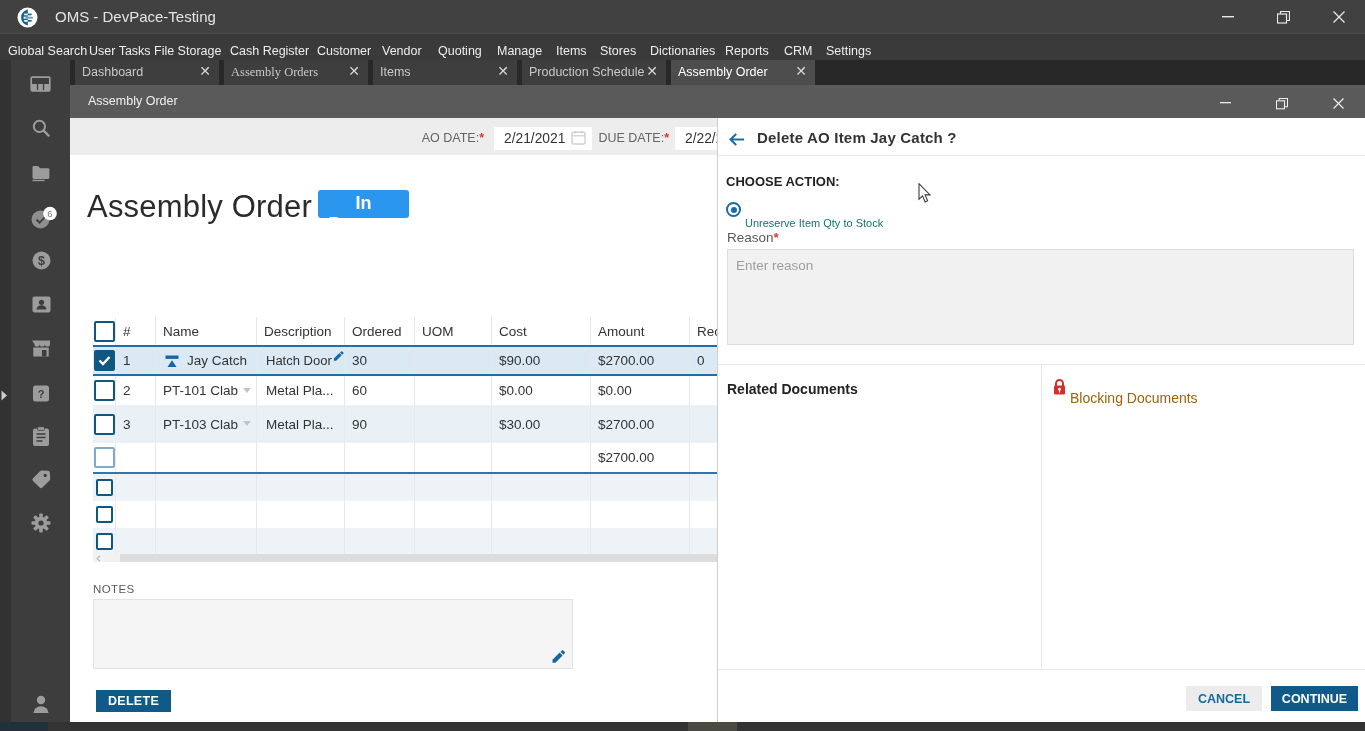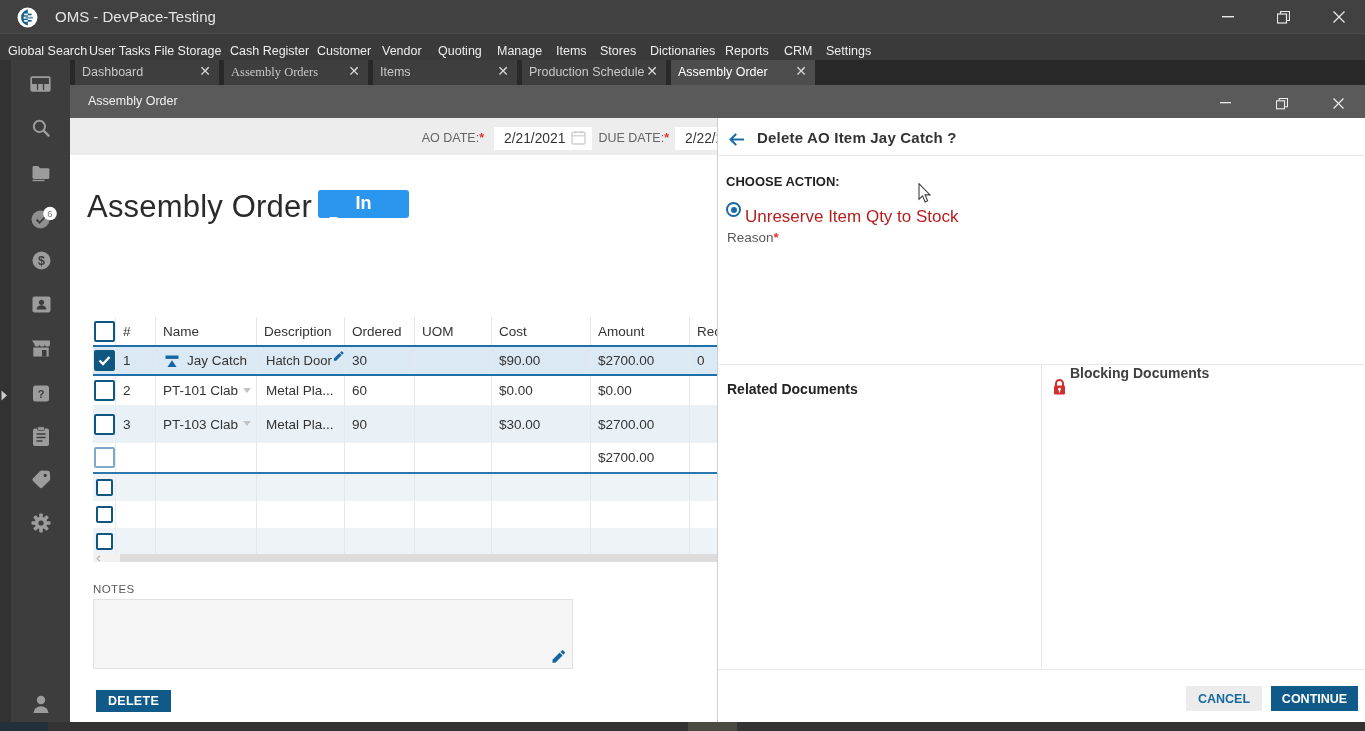--- a/index.html
+++ b/index.html
@@ -51,28 +51,28 @@
 #delete { left:26px; top:572px; width:75px; height:22px; background:#0f5a88; color:#fff; font-size:12.5px; font-weight:bold; text-align:center; padding-top:4px; letter-spacing:0.3px; }
 
 
 #panel { left:717px; top:118px; width:648px; height:604px; background:#fff; border-left:1px solid #cfcfcf; }
 #phead { left:0; top:0; width:648px; height:38px; border-bottom:1px solid #e8e8e8; }
 #ptitle { left:39px; top:11px; font-size:15px; font-weight:bold; color:#333; letter-spacing:0.2px; }
 #chooselab { left:8px; top:56px; font-size:13px; font-weight:bold; color:#222; }
 #radiorow { left:8px; top:84px; }
 .radio { width:15px; height:15px; border:2px solid #1a6aa5; border-radius:50%; position:relative; }
 .radio:after { content:""; position:absolute; left:2.5px; top:2.5px; width:6px; height:6px; border-radius:50%; background:#1a6aa5; }
-#radiolab { left:27px; top:89px; font-size:17px; color:#b91c1c; }
+#radiolab { left:27px; top:99px; font-size:11px; color:#0f766e; }
 #reasonlab { left:9px; top:112px; font-size:13.5px; color:#5a5a5a; }
 #reasonbox { left:9px; top:131px; width:627px; height:96px; background:#f1f1f1; border:1px solid #dcdcdc; color:#9e9e9e; font-size:13.5px; padding:8px 0 0 8px; }
 #docdiv { left:0; top:246px; width:648px; height:1px; background:#e8e8e8; }
 #vdiv { left:323px; top:246px; width:1px; height:305px; background:#e8e8e8; }
 #botdiv { left:0; top:551px; width:648px; height:1px; background:#e8e8e8; }
 #relh { left:9px; top:263px; font-size:14px; font-weight:bold; color:#222; }
-#blockh { left:352px; top:247px; font-size:14px; font-weight:bold; color:#404040; }
+#blockh { left:352px; top:272px; font-size:14px; font-weight:normal; color:#a16207; }
 #cancel { left:468px; top:568px; width:76px; height:25px; background:#ececec; color:#156a9e; font-size:12.5px; font-weight:bold; text-align:center; padding-top:6px; }
 #continue { left:553px; top:568px; width:87px; height:25px; background:#0f5a88; color:#fff; font-size:12.5px; font-weight:bold; text-align:center; padding-top:6px; }
 
 #bottombar { left:0; top:722px; width:1365px; height:9px; background:#333; }
 </style>
 </head>
 <body>
 <div class="abs" id="titlebar"></div>
 <div class="abs" id="applogo">
 <svg width="21" height="21" viewBox="0 0 21 21">
@@ -364,20 +364,21 @@
   <svg class="abs" style="left:11px; top:15px;" width="16" height="13" viewBox="0 0 16 13">
       <path d="M15 6.5 L2 6.5 M7.2 1 L1.5 6.5 L7.2 12" fill="none" stroke="#1c6ca8" stroke-width="2.1"></path>
     </svg>
   <div class="abs" id="ptitle">Delete AO Item Jay Catch ?</div>
   <div class="abs" id="chooselab">CHOOSE ACTION:</div>
   <div class="abs" id="radiorow">
       <div class="radio"></div>
     </div>
   <div class="abs" id="radiolab">Unreserve Item Qty to Stock</div>
   <div class="abs" id="reasonlab">Reason<span style="color:#e03535; font-weight:bold;">*</span></div>
+  <div class="abs" id="reasonbox">Enter reason</div>
   <div class="abs" id="docdiv"></div>
   <div class="abs" id="vdiv"></div>
   <div class="abs" id="botdiv"></div>
   <div class="abs" id="relh">Related Documents</div>
   <svg class="abs" style="left:335px; top:261px;" width="13" height="16" viewBox="0 0 13 16">
       <path d="M3 7 L3 4.5 a3.5 3.5 0 0 1 7 0 L10 7" fill="none" stroke="#d32f2f" stroke-width="2"></path>
       <rect x="1" y="6.5" width="11" height="9" rx="1.2" fill="#d32f2f"></rect>
       <circle cx="6.5" cy="10.2" r="1.4" fill="#fff"></circle>
       <rect x="5.9" y="10.5" width="1.2" height="3" fill="#fff"></rect>
     </svg>

